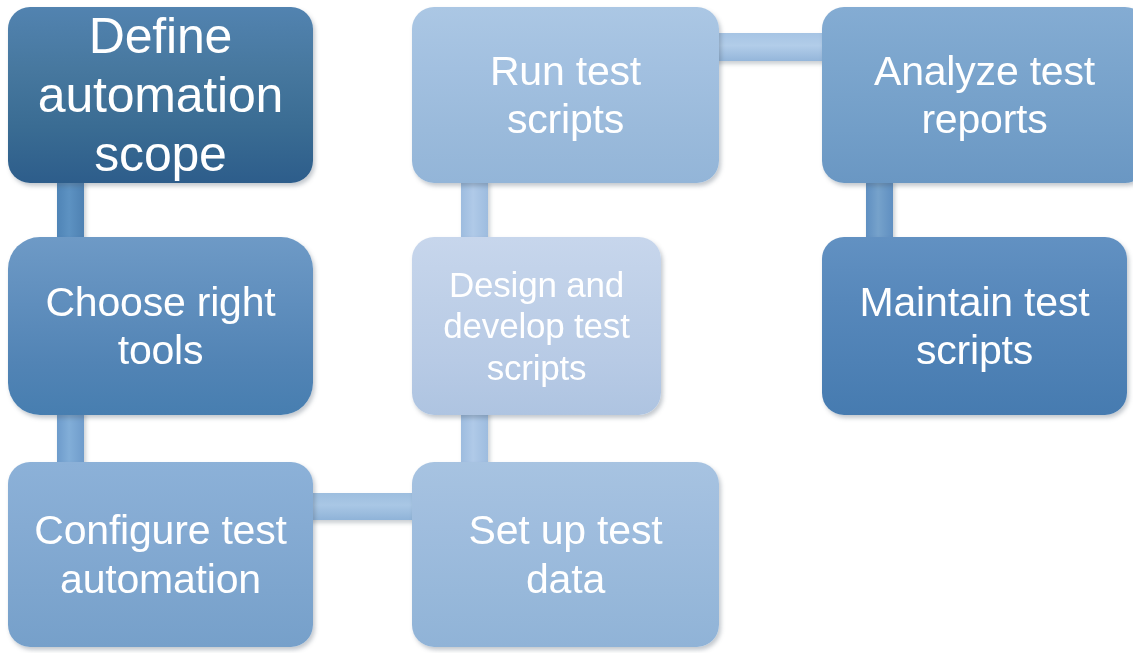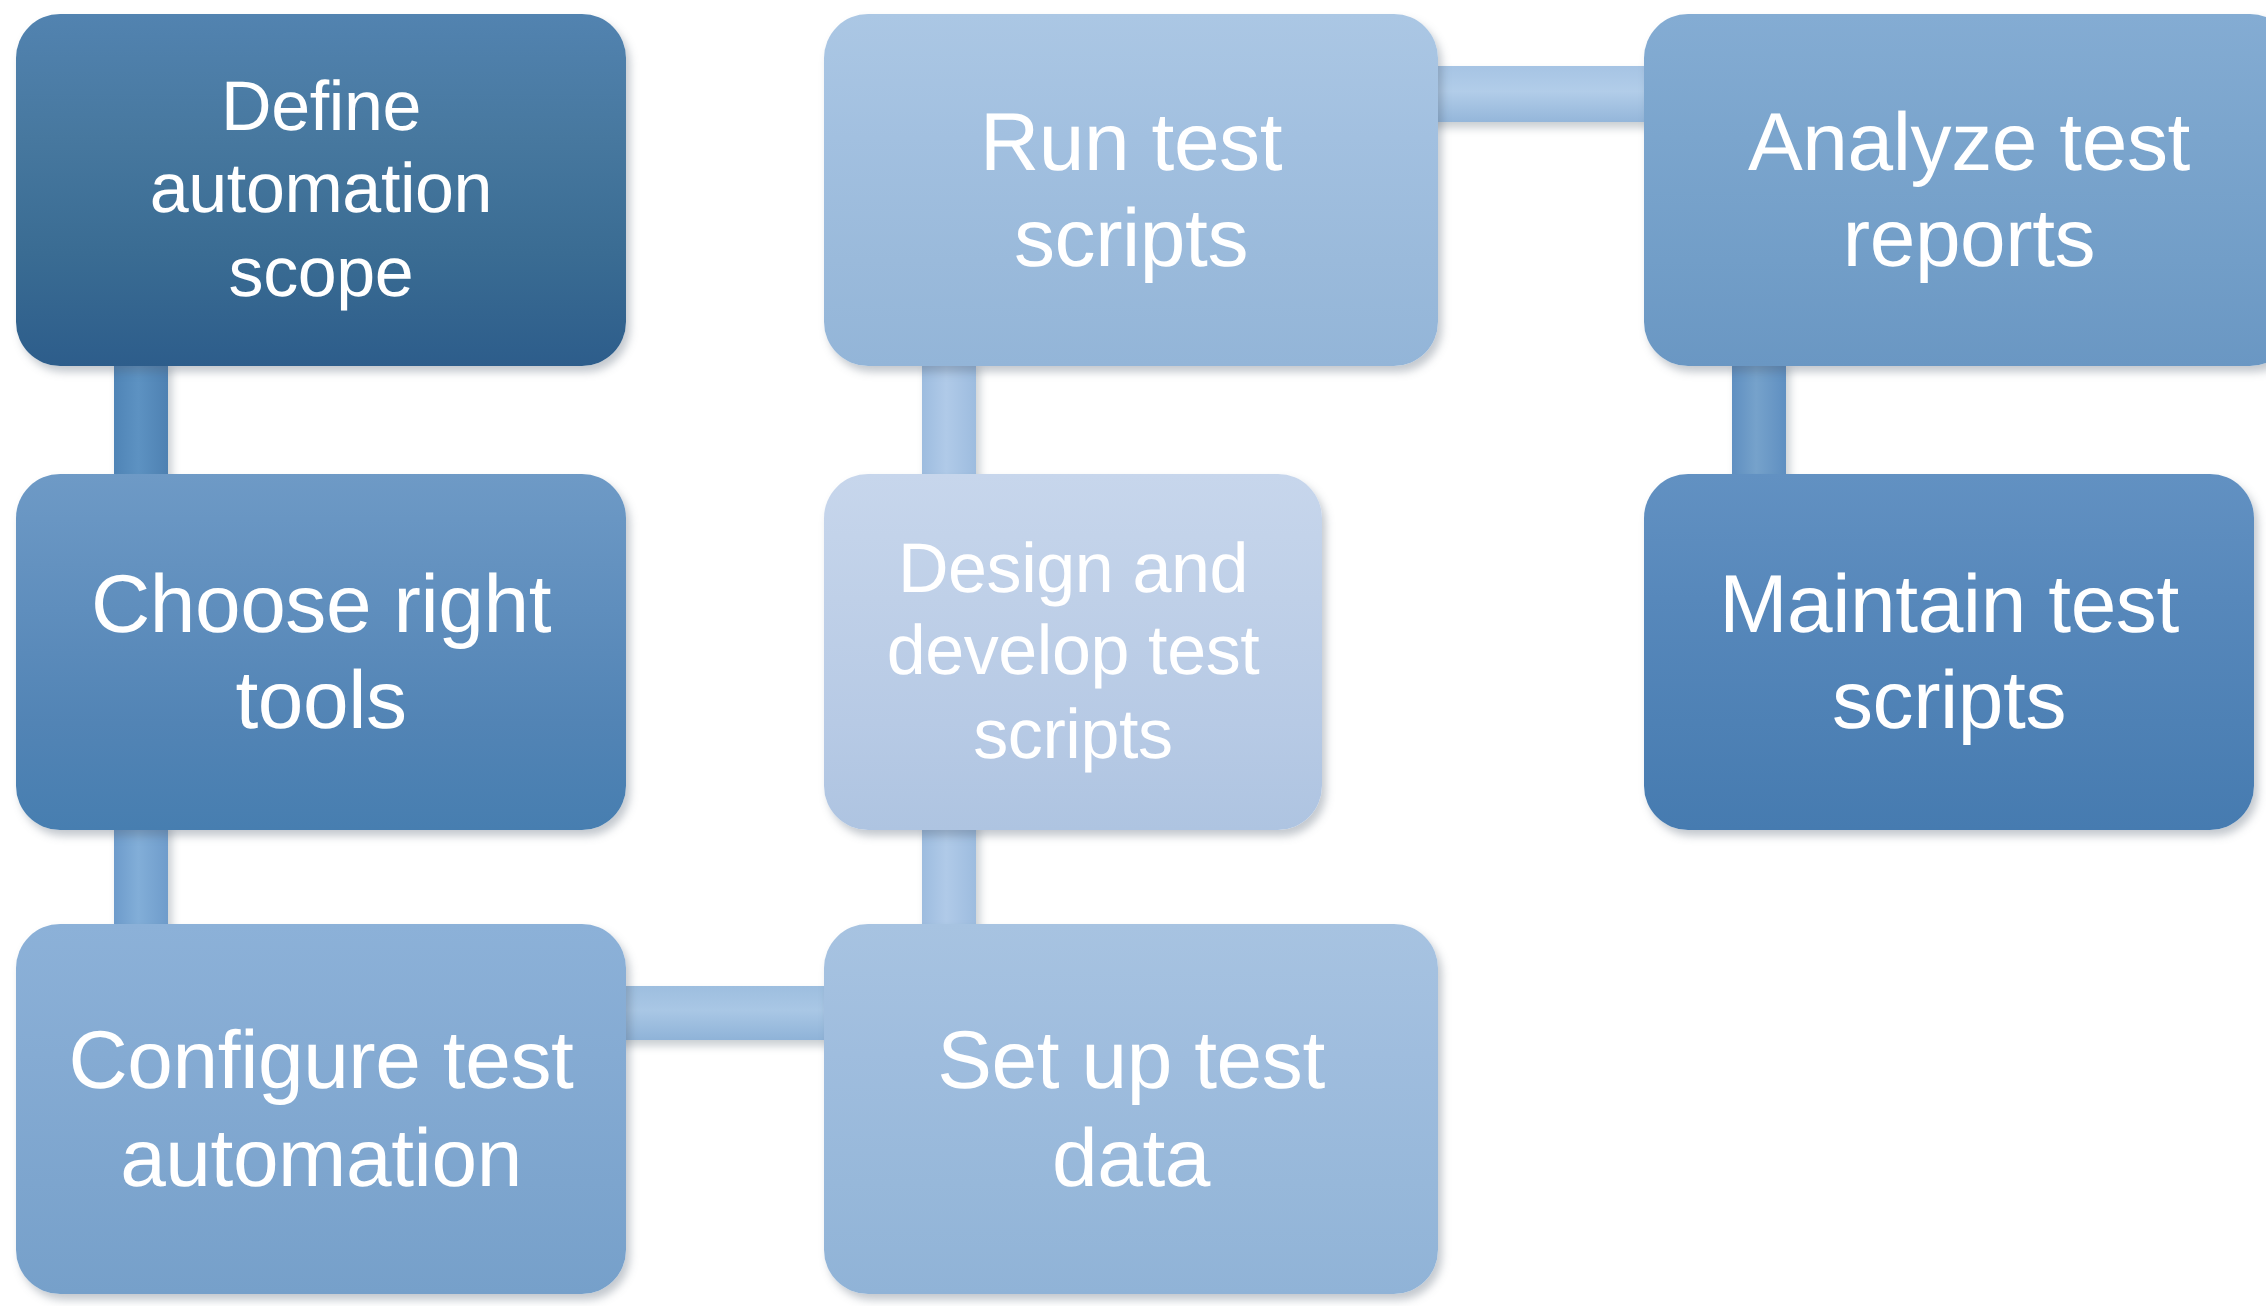--- a/index.html
+++ b/index.html
@@ -37,29 +37,30 @@
   }
   .node-label {
     display: block;
     width: 100%;
     white-space: pre-line;
   }
 
   
   #n-define {
     left: 8px;  top: 7px;   width: 305px; height: 176px;
-    font-size: 35px;
+    font-size: 50px;
     background: linear-gradient(180deg, #5282ae 0%, #437architecture 0%, #4d7daa 18%, #3f6f9d 55%, #2f5f8d 100%);
   }
   #n-define { background: linear-gradient(180deg, #5283b0 0%, #47789f 35%, #3a6c93 68%, #2d5d8b 100%); }
 
   #n-choose {
     left: 8px;  top: 237px; width: 305px; height: 178px;
     font-size: 41px;
     background: linear-gradient(180deg, #6e9ac6 0%, #5f8ebd 38%, #5284b5 70%, #477eb0 100%);
+    border-radius: 32px;
   }
 
   #n-configure {
     left: 8px;  top: 462px; width: 305px; height: 185px;
     font-size: 41px;
     background: linear-gradient(180deg, #8cb1d8 0%, #85abd3 35%, #7da5ce 70%, #76a0ca 100%);
   }
 
   #n-run {
     left: 412px; top: 7px;  width: 307px; height: 176px;

